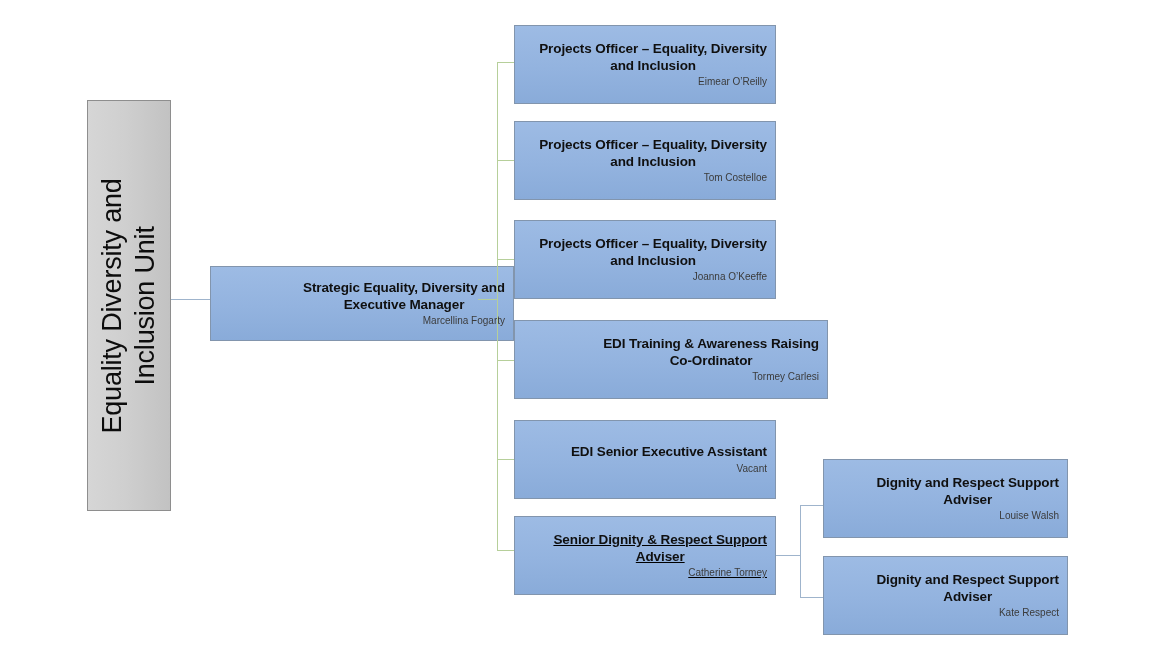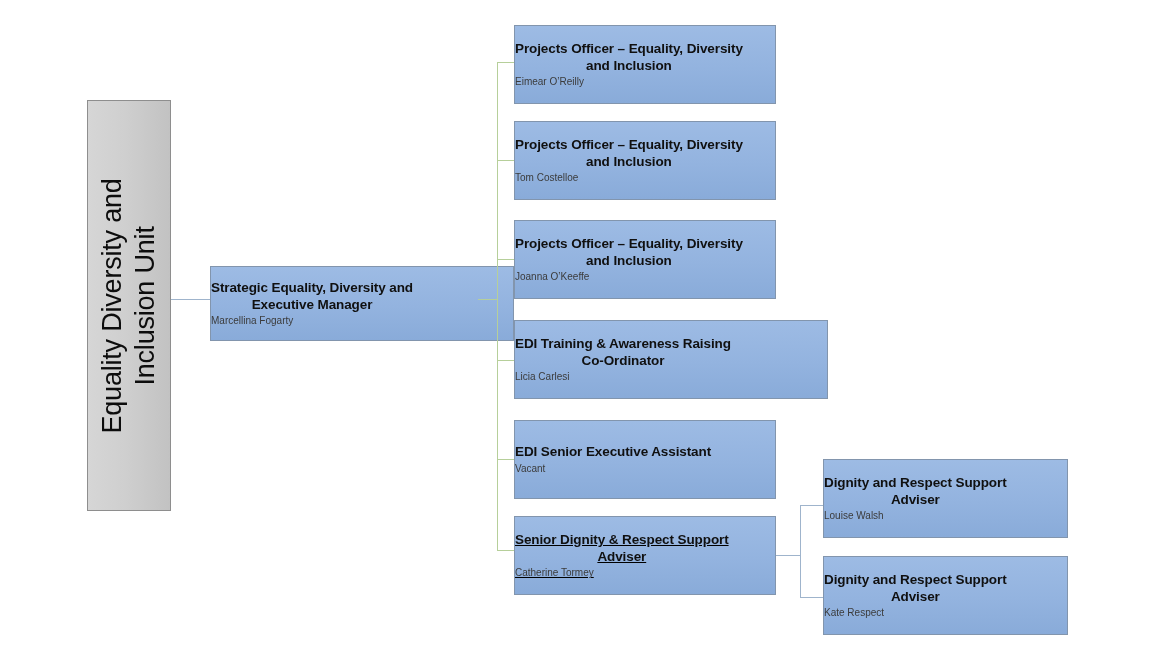--- a/index.html
+++ b/index.html
@@ -48,24 +48,24 @@
   }
 
   
   .node {
     position: absolute;
     box-sizing: border-box;
     background: linear-gradient(to bottom, #9dbbe4 0%, #93b3df 55%, #89abd9 100%);
     border: 1px solid #8295ad;
     display: flex;
     flex-direction: column;
-    align-items: flex-start;
+    align-items: flex-end;
     justify-content: center;
     text-align: center;
-    padding: 2px 0;
+    padding: 2px 8px;
   }
   .node-title {
     font-size: 13.5px;
     font-weight: bold;
     color: #101010;
     line-height: 1.25;
     letter-spacing: -0.1px;
   }
   .node-name {
     font-size: 10px;
@@ -139,21 +139,21 @@
       <span>and Inclusion</span>
     </div>
     <div class="node-name">Joanna O’Keeffe</div>
   </div>
 
   <div class="node" style="left:514px; top:320px; width:314px; height:79px;">
     <div class="node-title">
       <span>EDI Training &amp; Awareness Raising</span><br>
       <span>Co-Ordinator</span>
     </div>
-    <div class="node-name">Licia Carlesi</div>
+    <div class="node-name">Tormey Carlesi</div>
   </div>
 
   <div class="node" style="left:514px; top:420px; width:262px; height:79px;">
     <div class="node-title">
       <span>EDI Senior Executive Assistant</span>
     </div>
     <div class="node-name">Vacant</div>
   </div>
 
   <div class="node" style="left:514px; top:516px; width:262px; height:79px;text-decoration:underline;">

